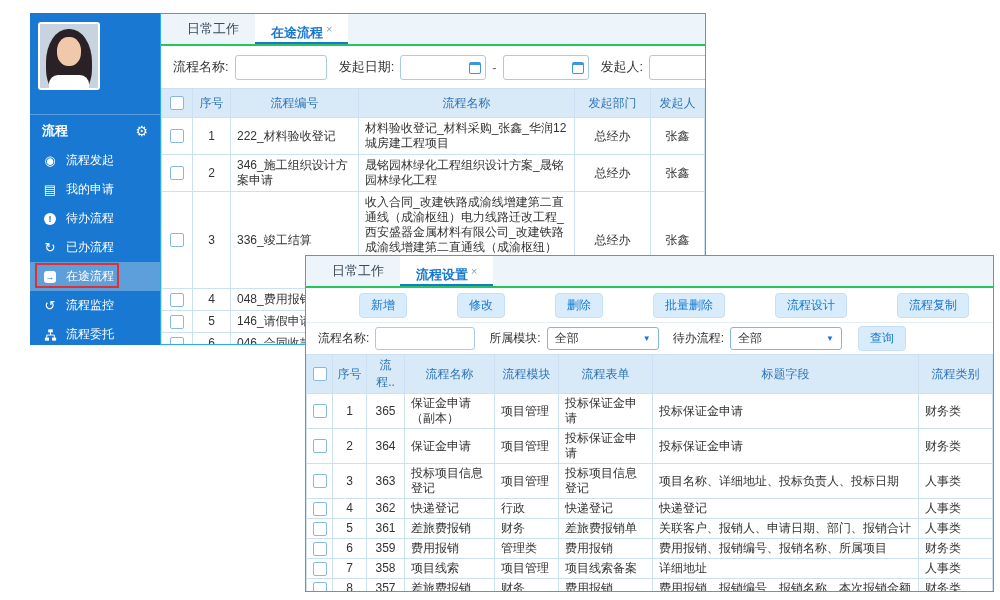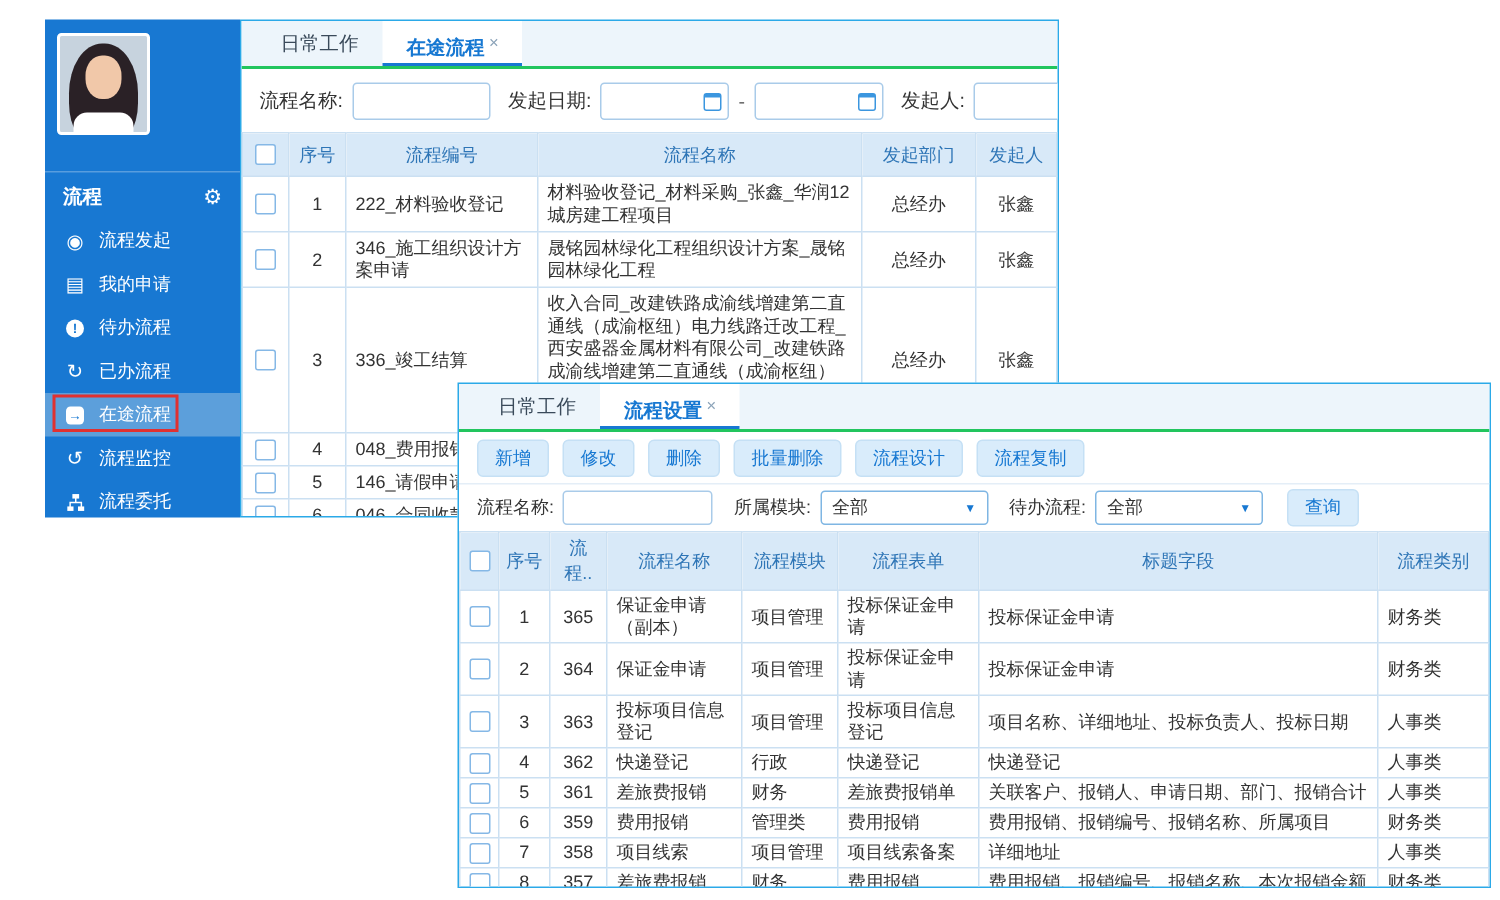--- a/index.html
+++ b/index.html
@@ -54,21 +54,21 @@
   .cal{position:absolute;right:5px;top:7px;width:10px;height:8px;border:1px solid #3B96DF;
     border-top:3px solid #3B96DF;border-radius:2px;cursor:pointer;}
   .dash{color:#666;}
   .select{display:flex;align-items:center;justify-content:space-between;border:1px solid #7FB6E3;
     border-radius:3px;background:#fff;height:23px;width:112px;padding:0 7px;box-sizing:border-box;
     cursor:pointer;flex:none;color:#333;}
   .caret{color:#1778D2;font-size:8px;}
   .toolbar{display:flex;gap:9px;align-items:center;height:34px;padding:0 12px;
     border-bottom:1px solid #E4EEF7;}
   .btn{background:#D9ECFB;color:#1778D2;border:1px solid #C5E0F5;border-radius:4px;
-    padding:3px 11px;font-size:12px;cursor:pointer;font-family:inherit;}
+    padding:3px 11px;font-size:12px;cursor:pointer;font-family:inherit;margin-left:41px;}
   
   table{border-collapse:collapse;table-layout:fixed;width:100%;}
   th,td{border:1px solid #CBE0F2;overflow:hidden;font-weight:normal;}
   thead th{background:#D8E9F8;color:#2E75B6;font-size:12px;text-align:center;height:24px;padding:2px 4px;}
   #bottom-panel thead th{height:19px;}
   td{font-size:12px;color:#333;padding:3px 6px;line-height:15px;vertical-align:middle;}
   #bottom-panel td{padding:2px 6px;}
   td.c{text-align:center;}
   td.ba{word-break:break-all;}
   .cb{width:12px;height:12px;border:1px solid #85B8E6;border-radius:2px;background:#fff;

